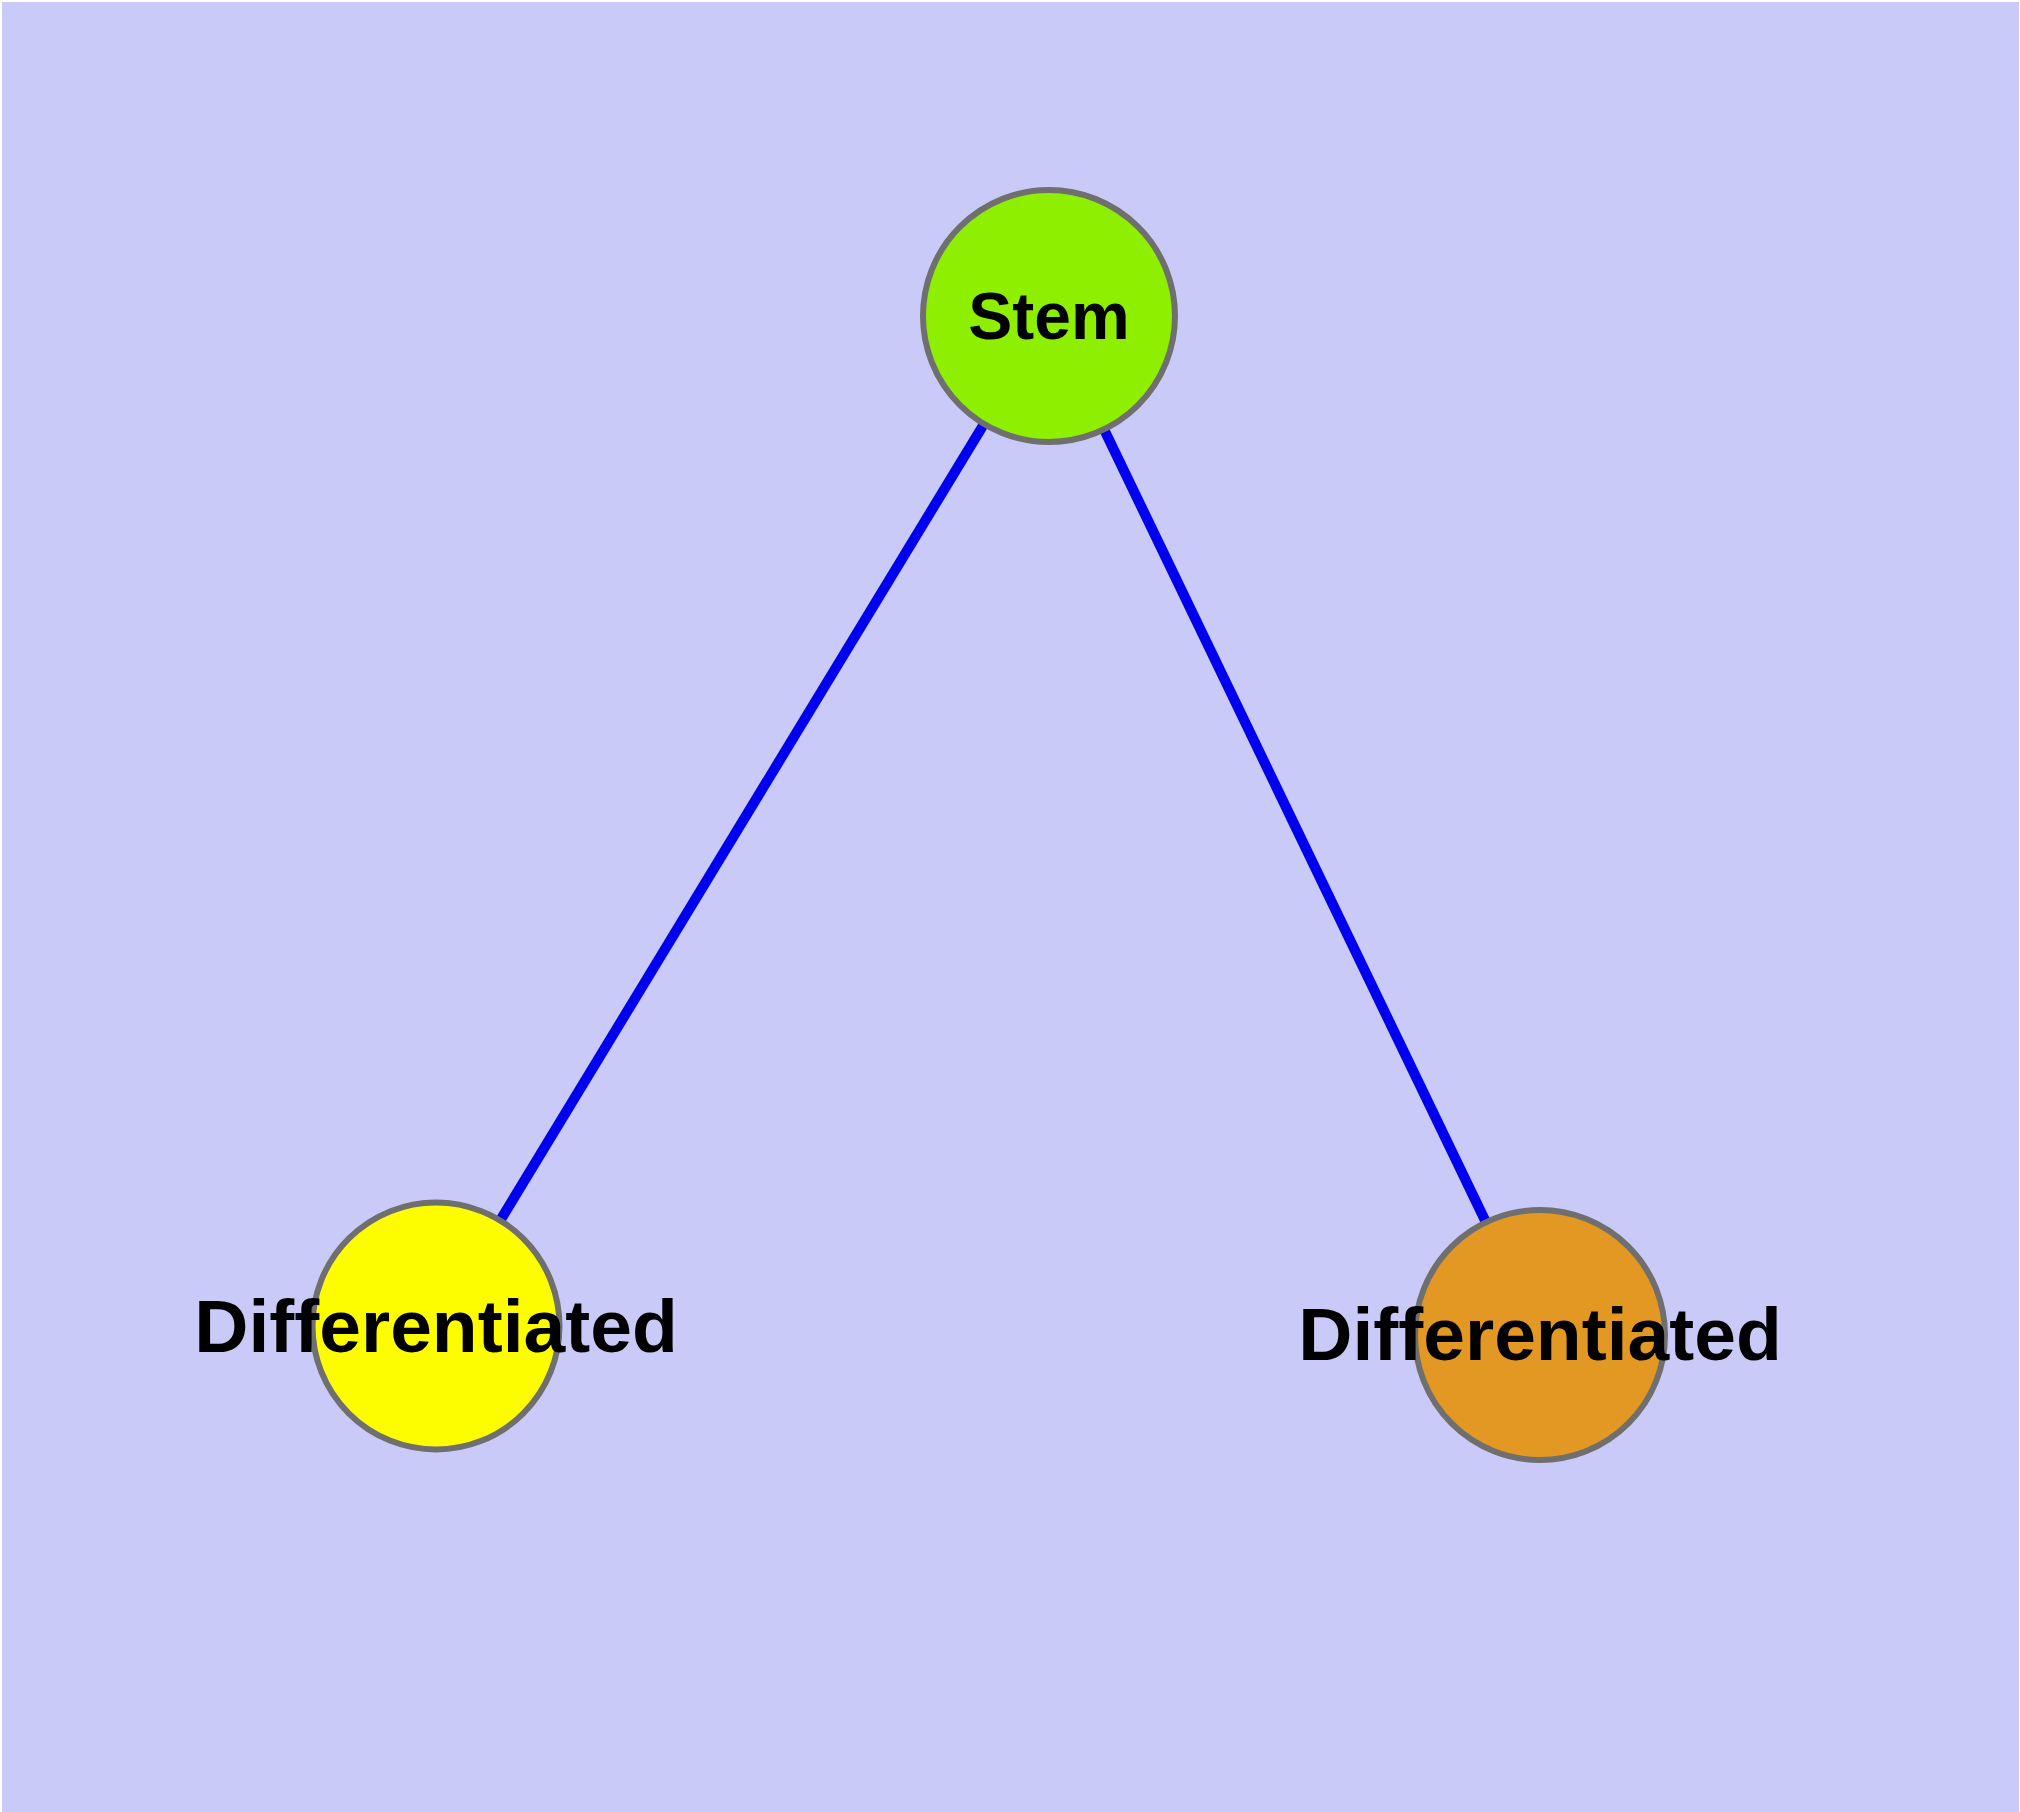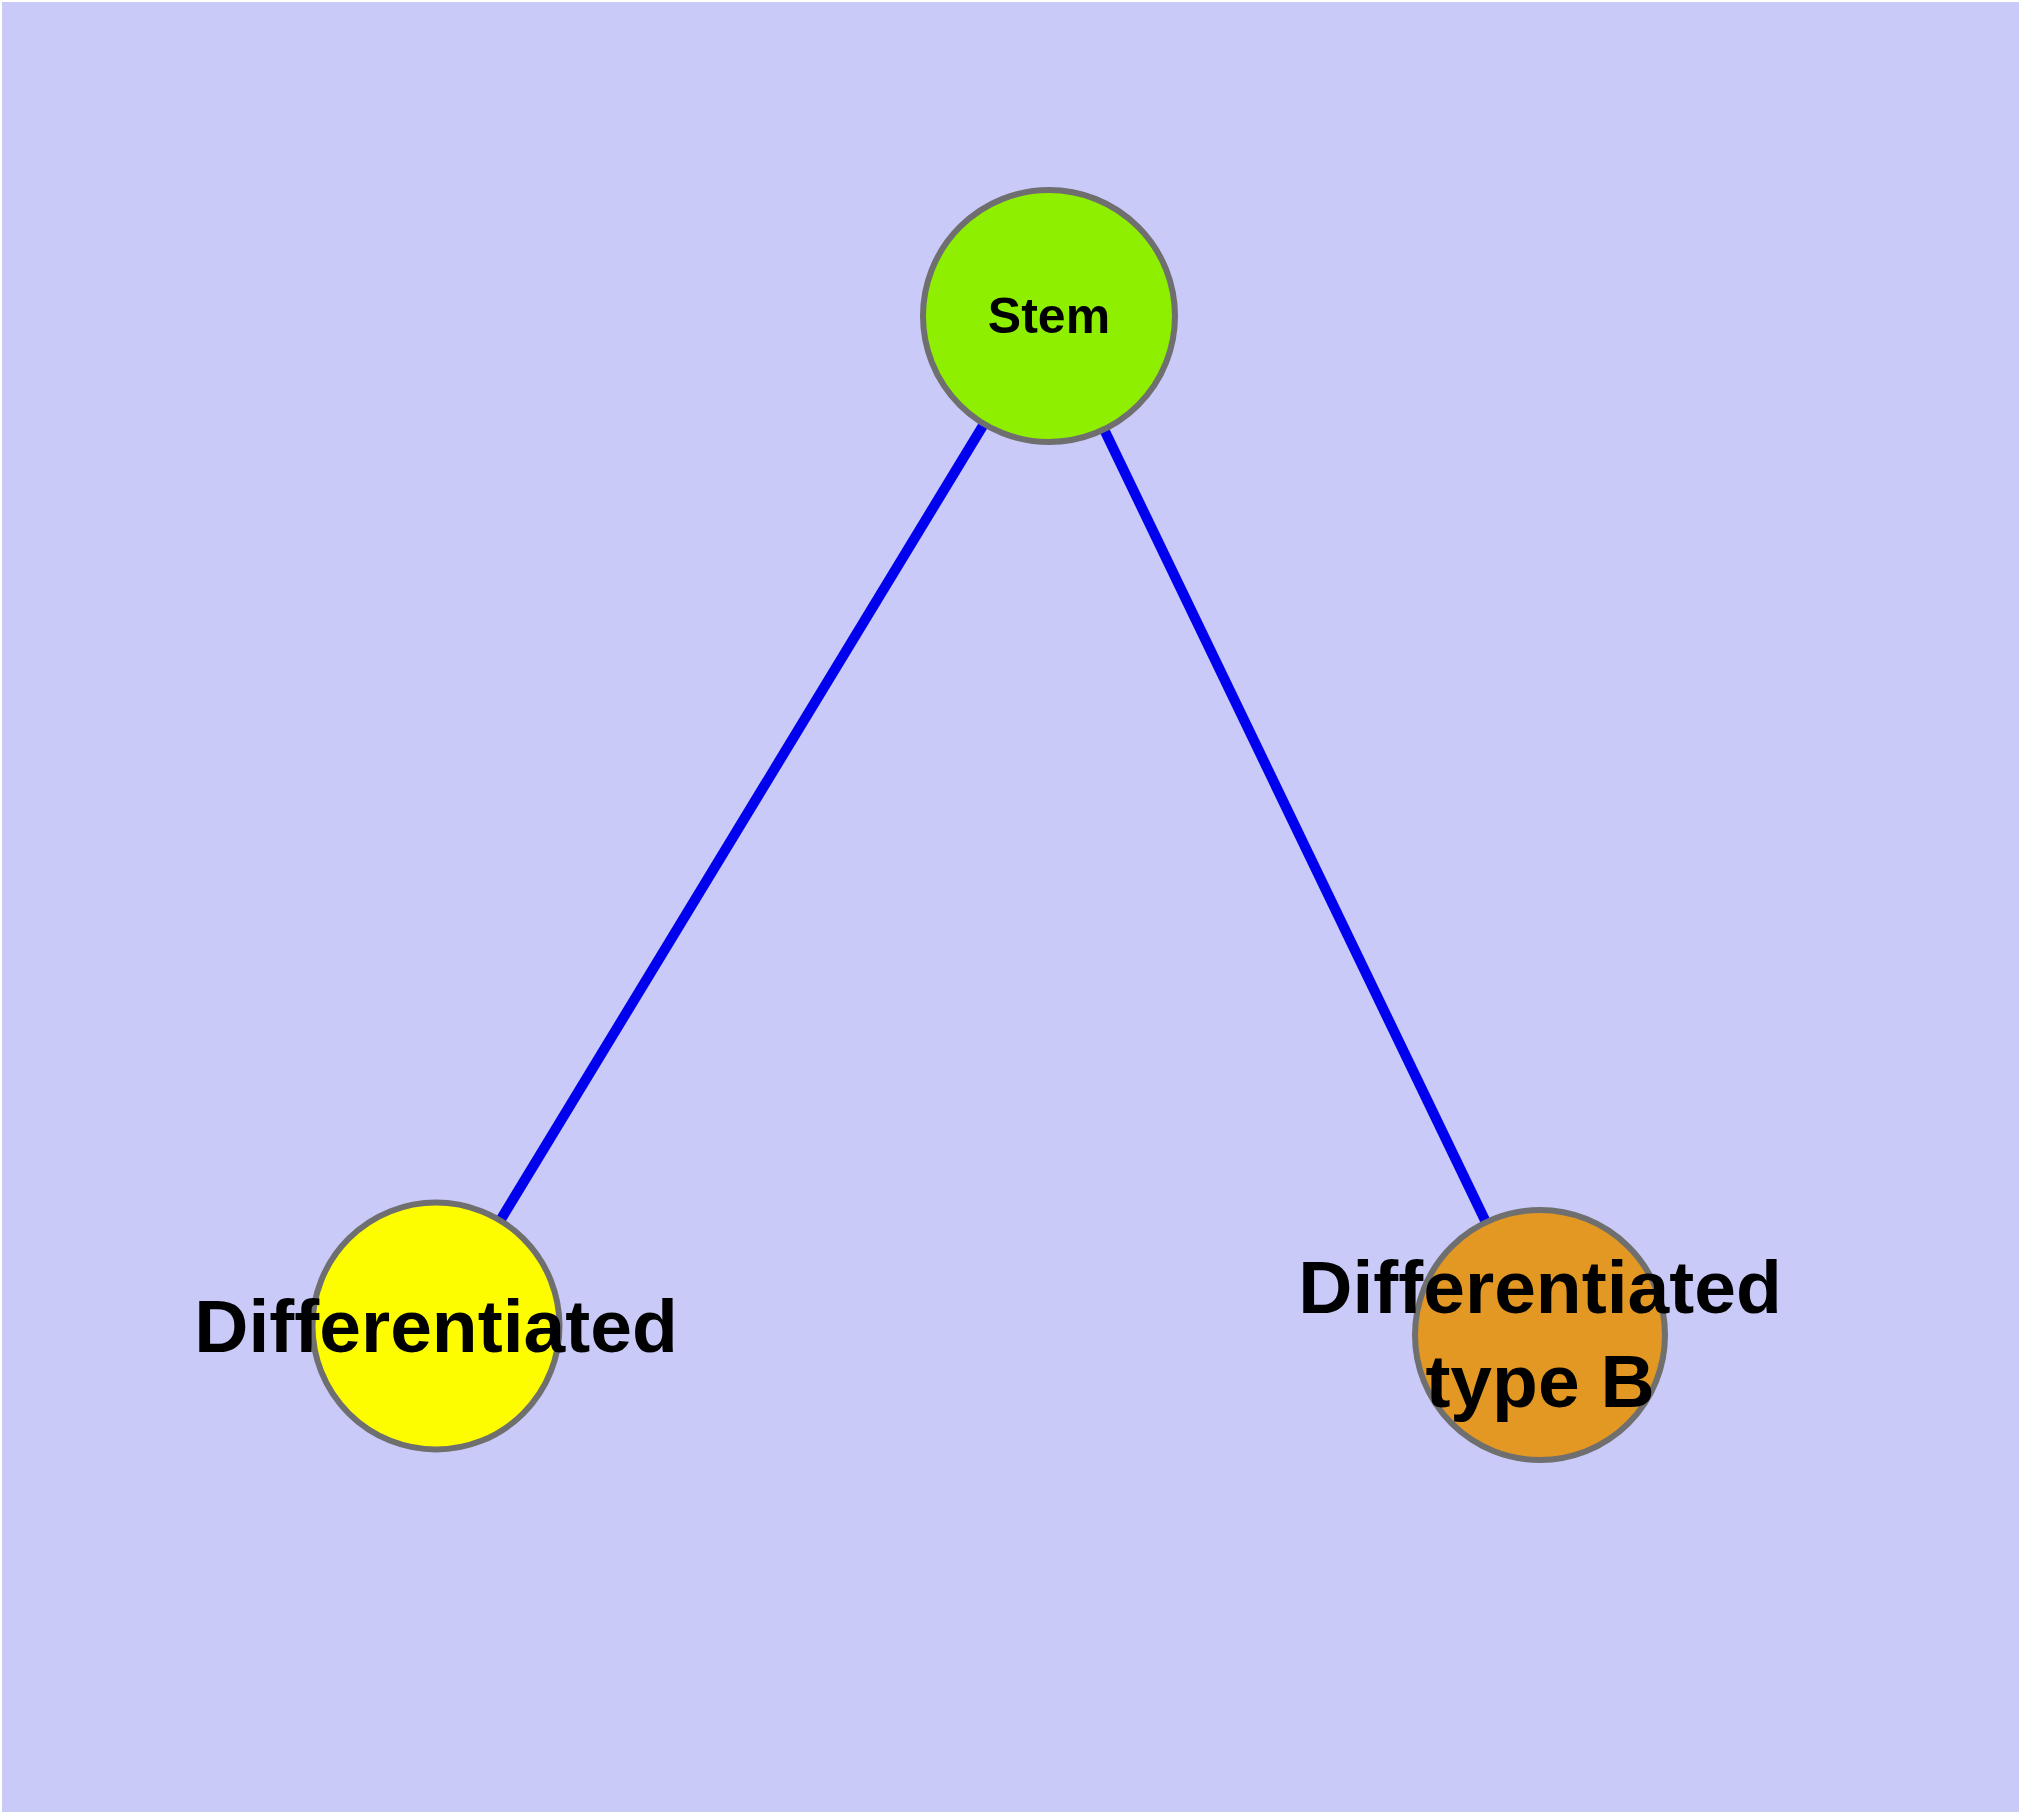--- a/index.html
+++ b/index.html
@@ -61,34 +61,33 @@
 <body>
 
 <div class="canvas" style="width: 2021px; height: 1812px; background: rgb(202, 202, 248); color: rgb(0, 0, 0);">
 
   <svg class="edges-layer" xmlns="http://www.w3.org/2000/svg" viewBox="0 0 2384 2138" width="2021" height="1812">
     <line stroke-linecap="butt" x1="1238" y1="373" x2="514" y2="1565" stroke="#0000EE" stroke-width="12"></line>
     <line stroke-linecap="butt" x1="1238" y1="373" x2="1817" y2="1575" stroke="#0000EE" stroke-width="12"></line>
   </svg>
 
   <div class="node" style="left: 1049px; top: 316px; width: 258px; height: 258px; background: rgb(143, 239, 0); border-color: rgb(111, 111, 111); border-width: 6px;">
-    <div class="node-label" style="font-size: 50px;">
+    <div class="node-label" style="font-size: 66px;">
       <span>Stem</span>
 
     </div>
   </div>
 
   <div class="node" style="left: 436px; top: 1326px; width: 253px; height: 253px; background: rgb(253, 253, 0); border-color: rgb(111, 111, 111); border-width: 6px;">
     <div class="node-label" style="font-size: 75px;">
       <span>Differentiated</span>
     </div>
   </div>
 
   <div class="node" style="left: 1540px; top: 1335px; width: 256px; height: 256px; background: rgb(226, 152, 34); border-color: rgb(111, 111, 111); border-width: 6px;">
     <div class="node-label" style="font-size: 75px;">
       <span>Differentiated</span>
-      <span>type B</span>
     </div>
   </div>
 
   <div class="frame"></div>
 </div>
 
 
 </body></html>

